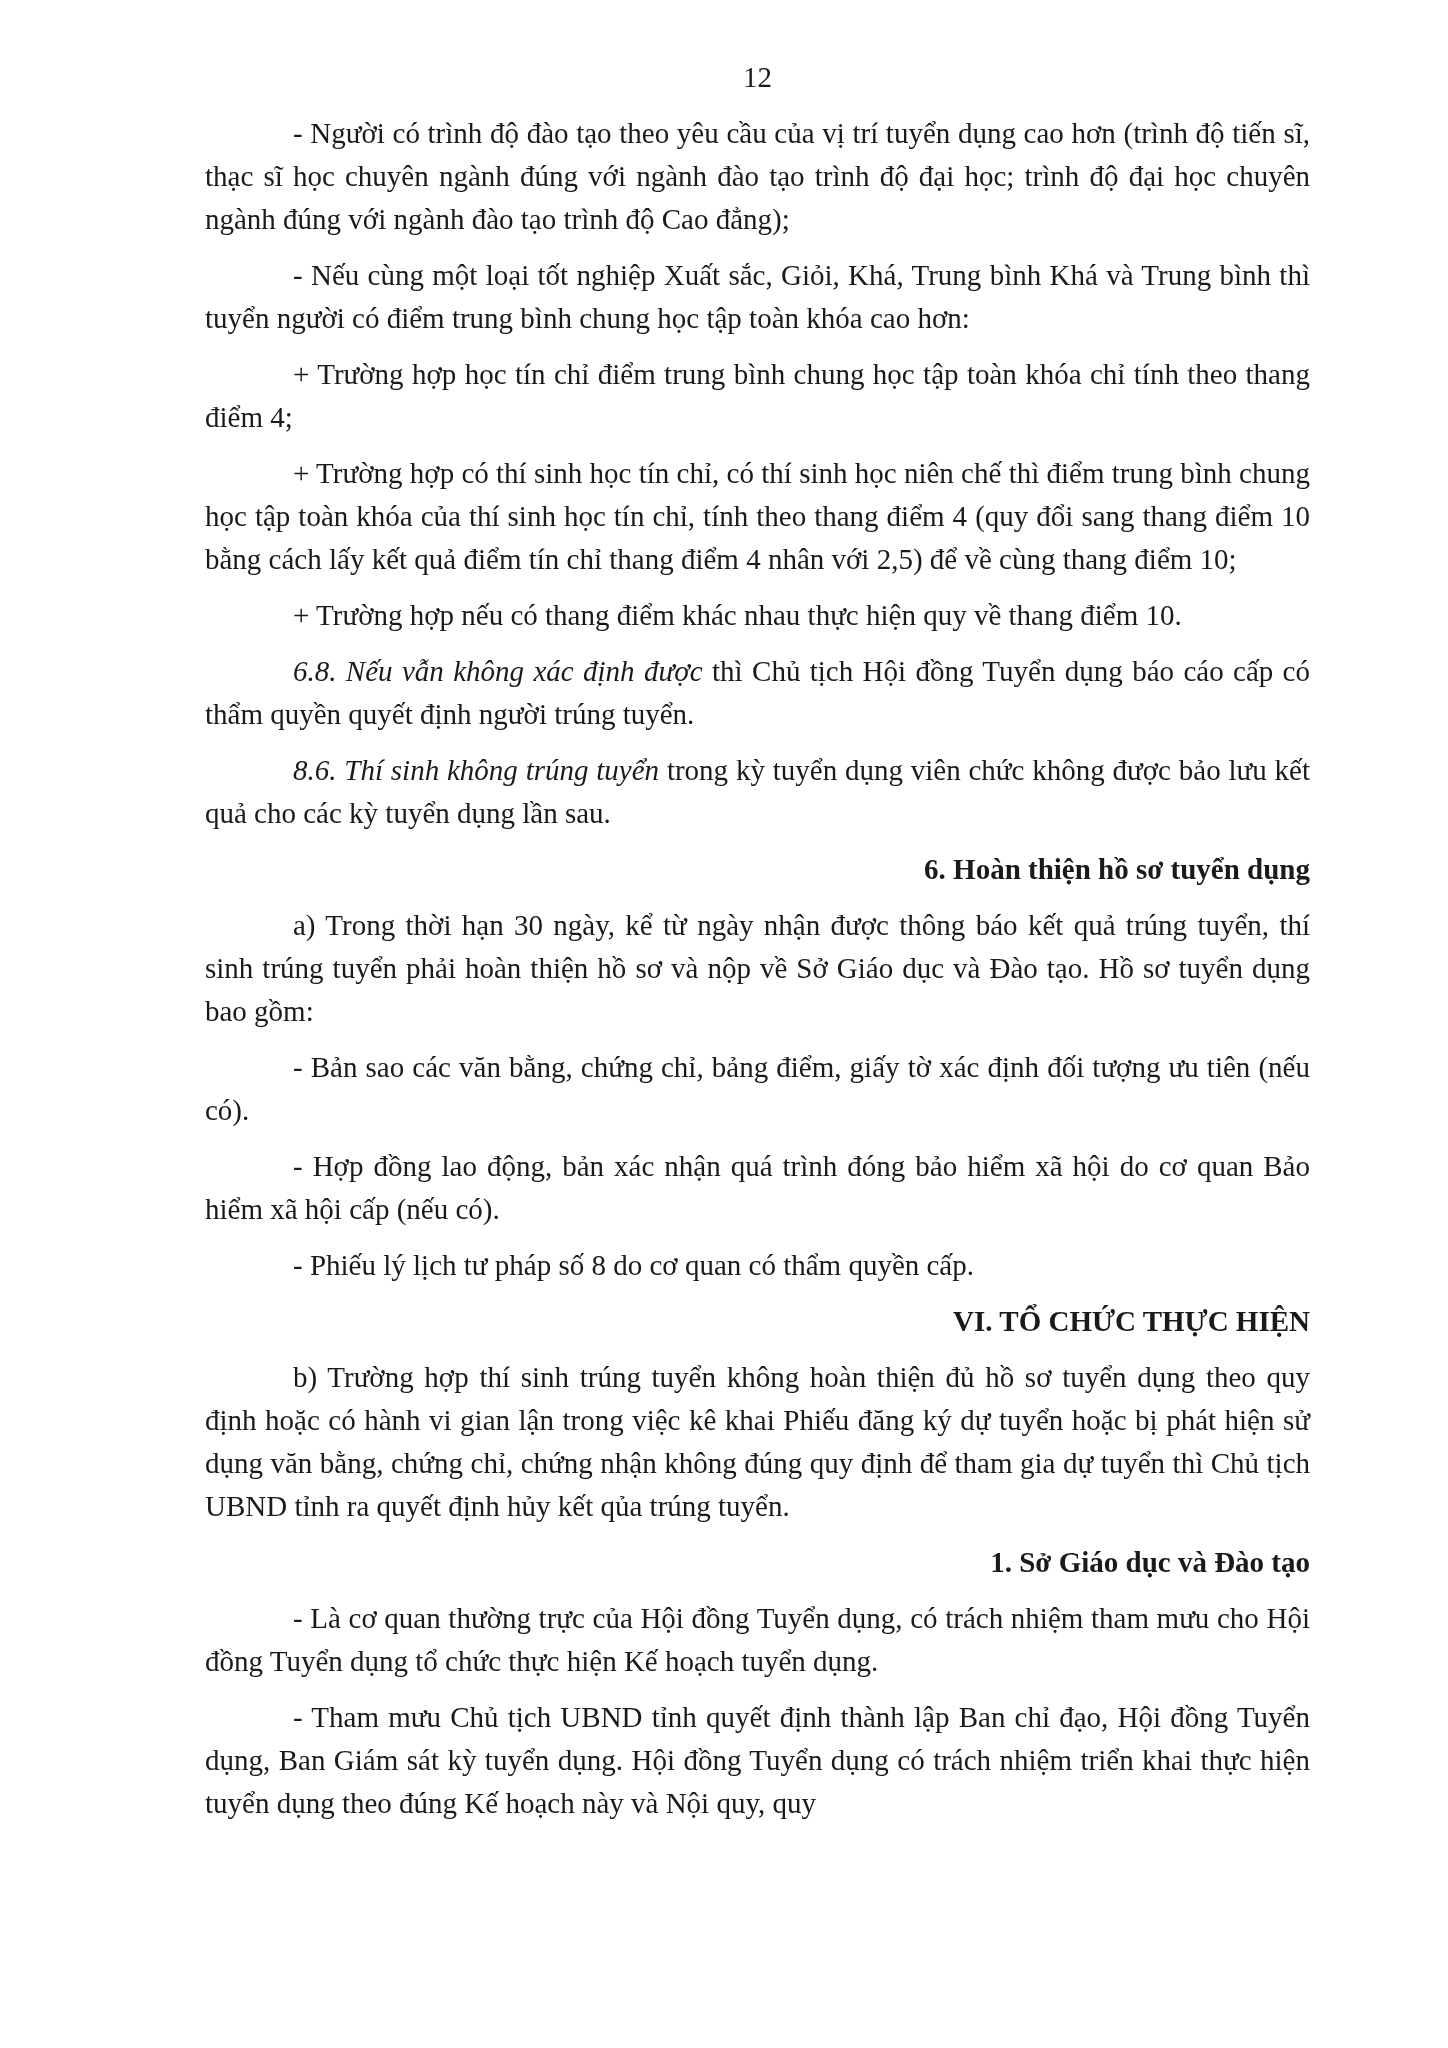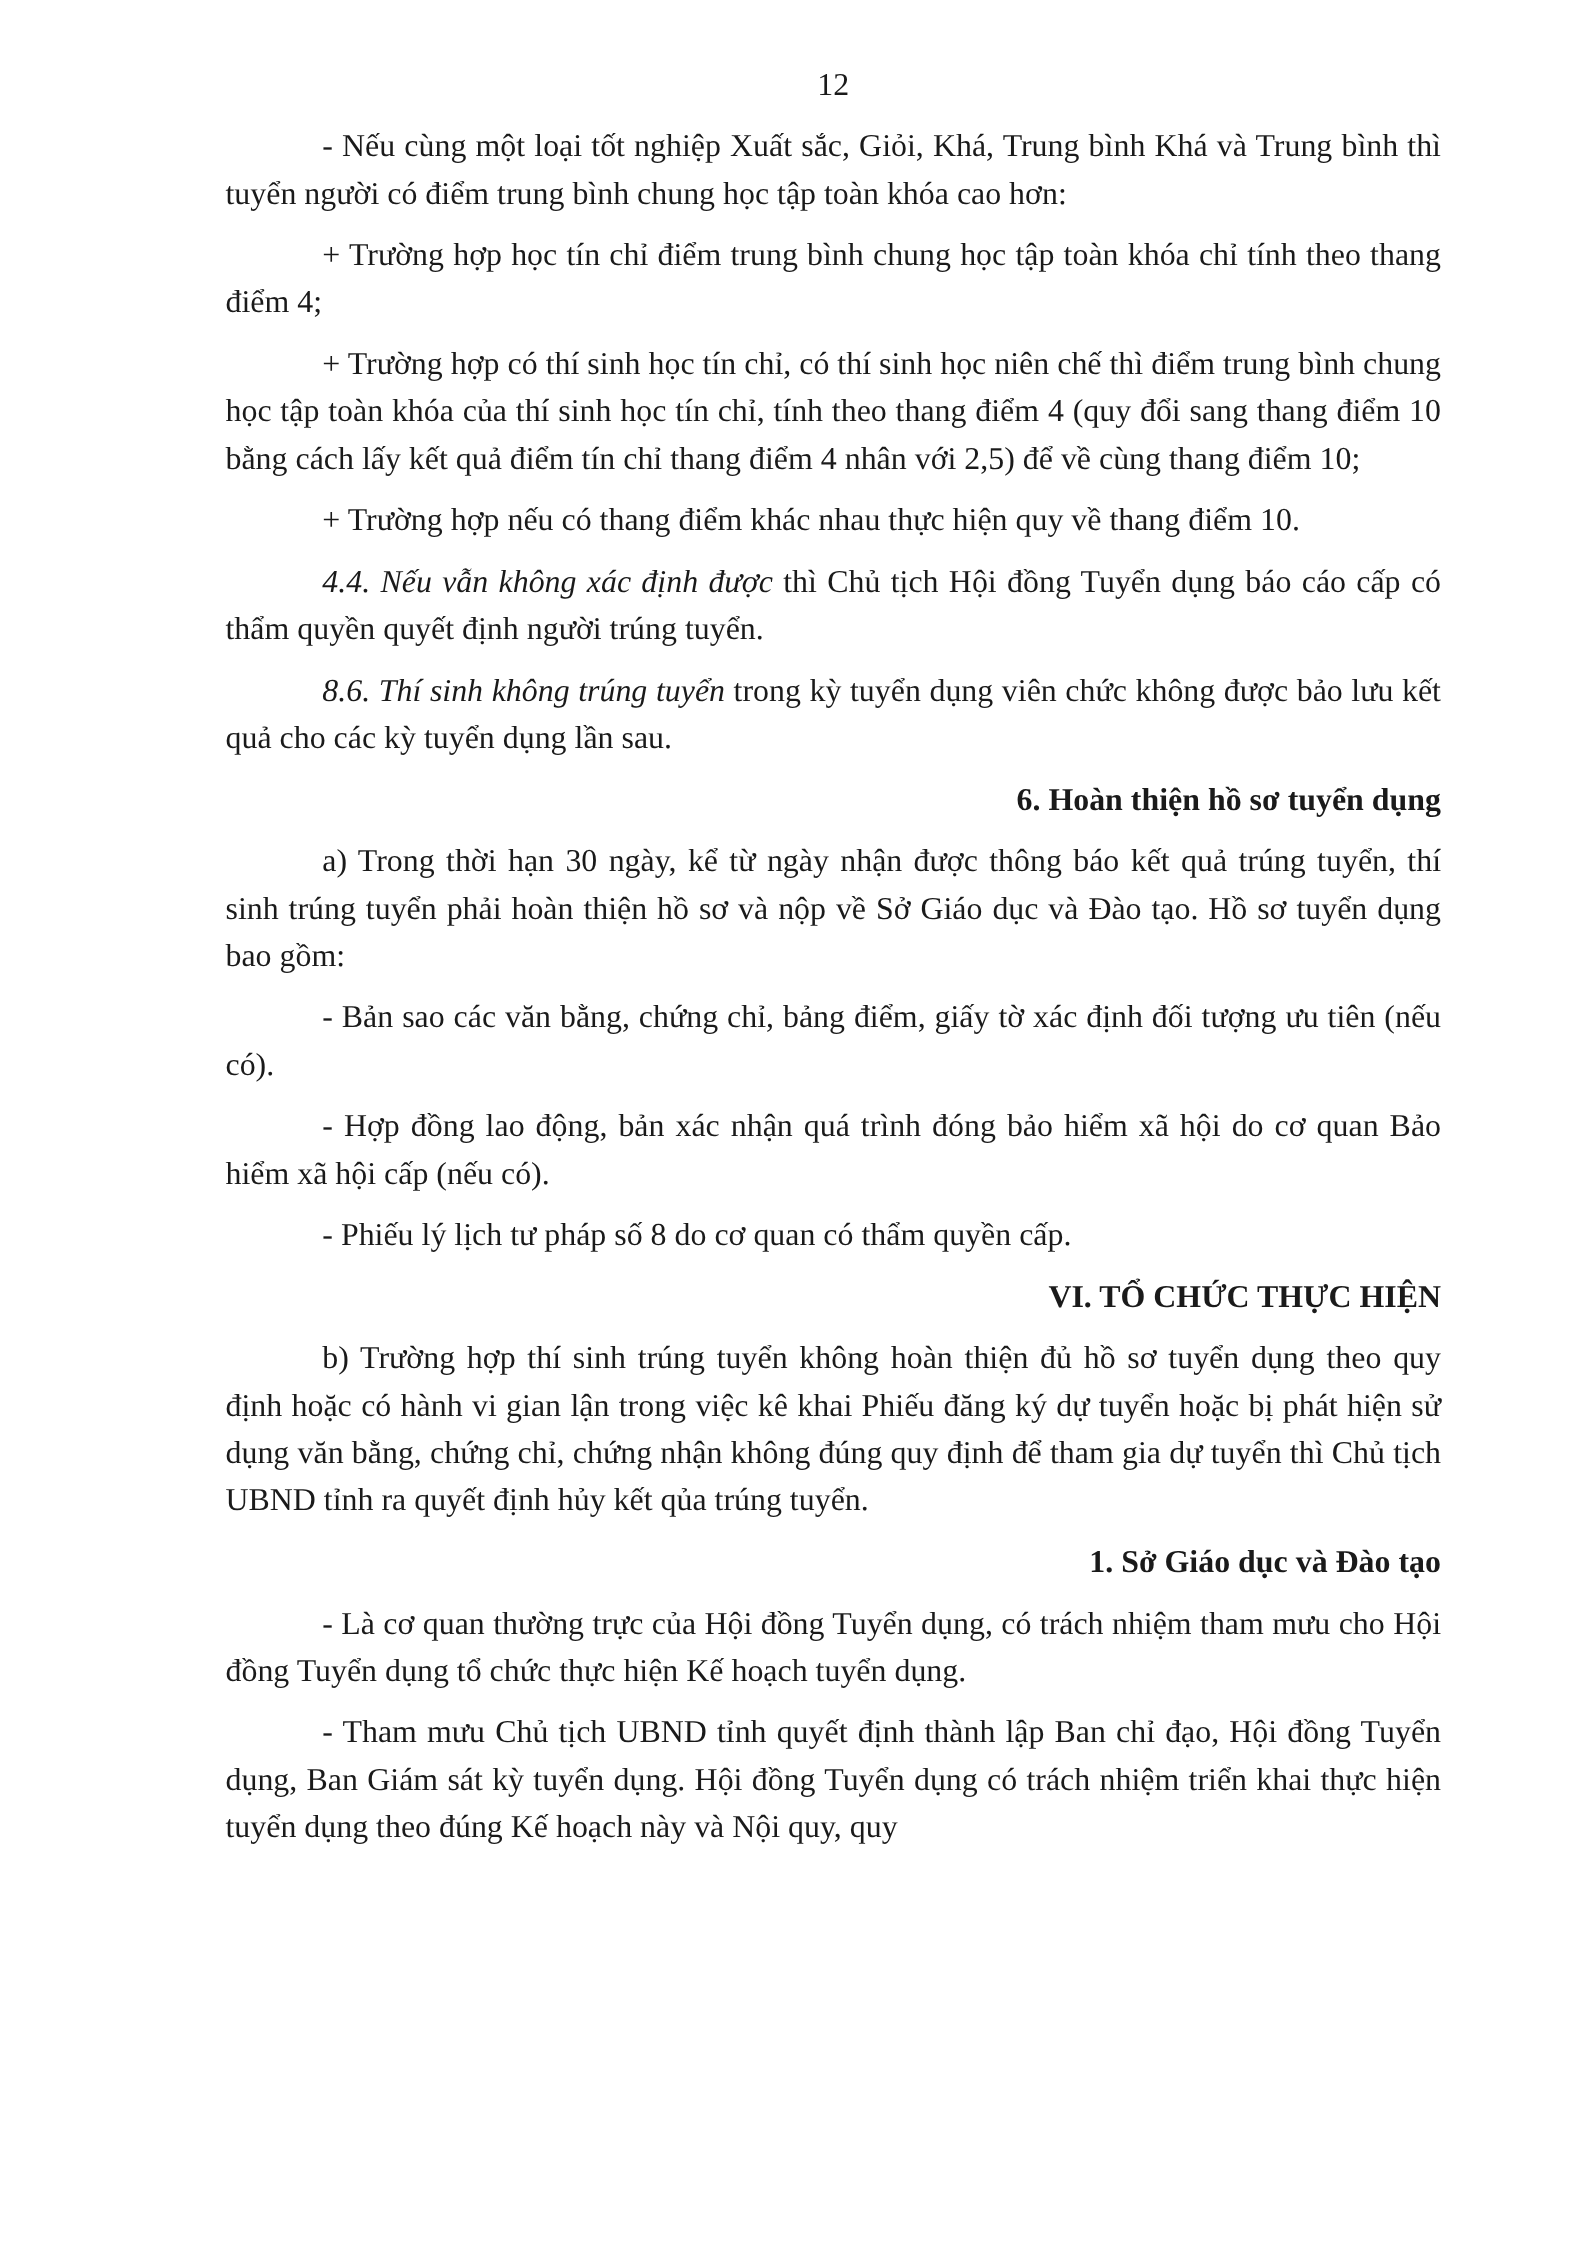--- a/index.html
+++ b/index.html
@@ -42,32 +42,33 @@
   }
 </style>
 </head>
 <body>
 
 <div class="page">
   <div class="text-block">
 
     <div class="page-number">12</div>
 
+    <p class="para">- Người có trình độ đào tạo theo yêu cầu của vị trí tuyển dụng cao hơn (trình độ tiến sĩ, thạc sĩ học chuyên ngành đúng với ngành đào tạo trình độ đại học; trình độ đại học chuyên ngành đúng với ngành đào tạo trình độ Cao đẳng);</p>
 
 
     <p class="para">- Nếu cùng một loại tốt nghiệp Xuất sắc, Giỏi, Khá, Trung bình Khá và Trung bình thì tuyển người có điểm trung bình chung học tập toàn khóa cao hơn:</p>
 
     <p class="para">+ Trường hợp học tín chỉ điểm trung bình chung học tập toàn khóa chỉ tính theo thang điểm 4;</p>
 
     <p class="para">+ Trường hợp có thí sinh học tín chỉ, có thí sinh học niên chế thì điểm trung bình chung học tập toàn khóa của thí sinh học tín chỉ, tính theo thang điểm 4 (quy đổi sang thang điểm 10 bằng cách lấy kết quả điểm tín chỉ thang điểm 4 nhân với 2,5) để về cùng thang điểm 10;</p>
 
     <p class="para">+ Trường hợp nếu có thang điểm khác nhau thực hiện quy về thang điểm 10.</p>
 
     <p class="para">
-      <em class="lead">4.4. Nếu vẫn không xác định được</em><span> thì Chủ tịch Hội đồng Tuyển dụng báo cáo cấp có thẩm quyền quyết định người trúng tuyển.</span>
+      <em class="lead">6.8. Nếu vẫn không xác định được</em><span> thì Chủ tịch Hội đồng Tuyển dụng báo cáo cấp có thẩm quyền quyết định người trúng tuyển.</span>
     </p>
 
     <p class="para">
       <em class="lead">8.6. Thí sinh không trúng tuyển</em><span> trong kỳ tuyển dụng viên chức không được bảo lưu kết quả cho các kỳ tuyển dụng lần sau.</span>
     </p>
 
     <p class="para heading">6. Hoàn thiện hồ sơ tuyển dụng</p>
 
     <p class="para">a) Trong thời hạn 30 ngày, kể từ ngày nhận được thông báo kết quả trúng tuyển, thí sinh trúng tuyển phải hoàn thiện hồ sơ và nộp về Sở Giáo dục và Đào tạo. Hồ sơ tuyển dụng bao gồm:</p>
 

